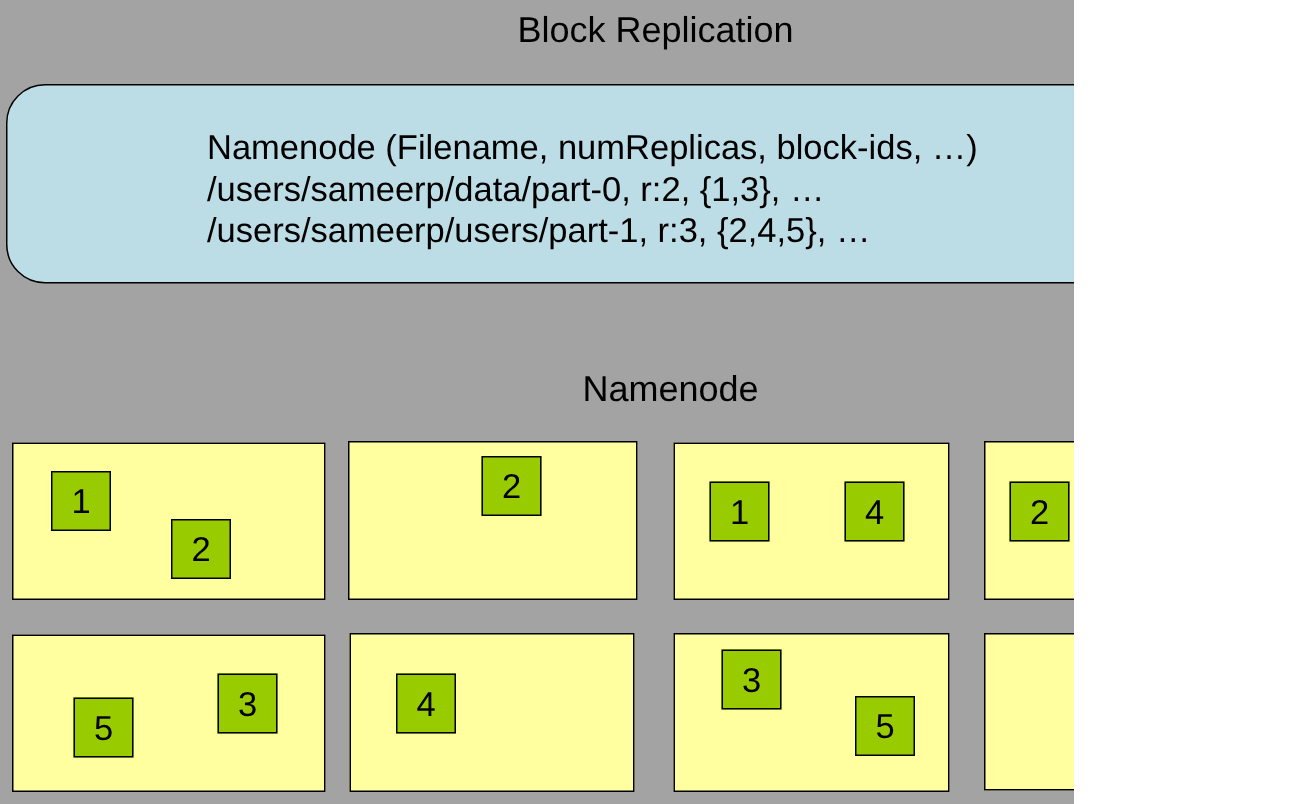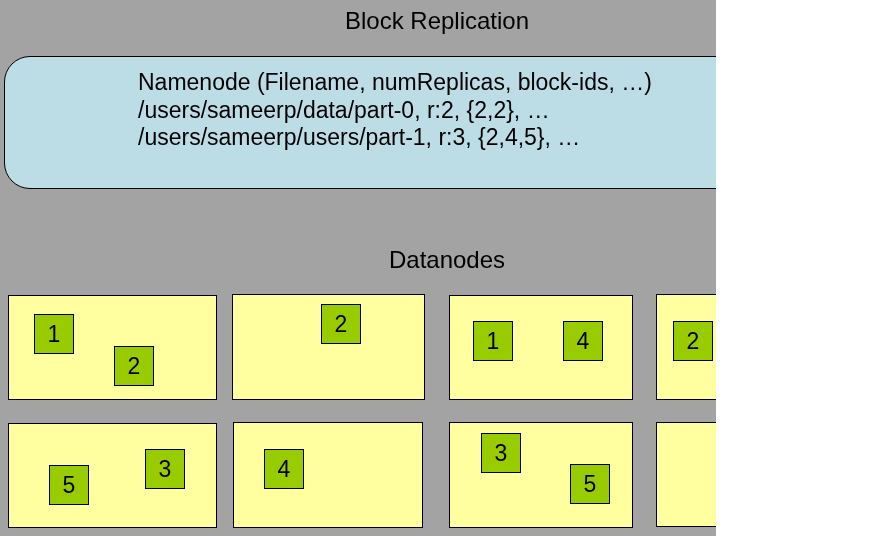--- a/index.html
+++ b/index.html
@@ -27,21 +27,21 @@
   .namenode-box {
     position: absolute;
     left: 4px;
     top: 56px;
     width: 864px;
     height: 133px;
     background: var(--nn-fill, #BDDDE6);
     border: 1.5px solid var(--border, #000000);
     border-radius: 26px;
     box-sizing: border-box;
-    padding: 12px 0 0 133px;
+    padding: 28px 0 0 133px;
   }
   .nn-line {
     font-size: 23px;
     line-height: 27.5px;
     color: #000000;
     white-space: nowrap;
   }
   .datanodes-label {
     position: absolute;
     top: 246px;
@@ -71,25 +71,25 @@
 </style>
 </head>
 <body>
 
 <div class="canvas">
 
   <div class="diagram-title">Block Replication</div>
 
   <div class="namenode-box">
     <div class="nn-line">Namenode (Filename, numReplicas, block-ids, …)</div>
-    <div class="nn-line">/users/sameerp/data/part-0, r:2, {2,2}, …</div>
+    <div class="nn-line">/users/sameerp/data/part-0, r:2, {1,3}, …</div>
     <div class="nn-line">/users/sameerp/users/part-1, r:3, {2,4,5}, …</div>
   </div>
 
-  <div class="datanodes-label">Datanodes</div>
+  <div class="datanodes-label">Namenode</div>
 
   <div>
       <div class="datanode" style="left: 8px; top: 295px; width: 209px; height: 105px;">
         <div class="block" style="left: 25px; top: 18px; width: 40px; height: 40px;">1</div>
         <div class="block" style="left: 105px; top: 50px; width: 40px; height: 40px;">2</div>
       </div>
       <div class="datanode" style="left: 232px; top: 294px; width: 193px; height: 106px;">
         <div class="block" style="left: 88px; top: 9px; width: 40px; height: 40px;">2</div>
       </div>
       <div class="datanode" style="left: 449px; top: 295px; width: 184px; height: 105px;">

